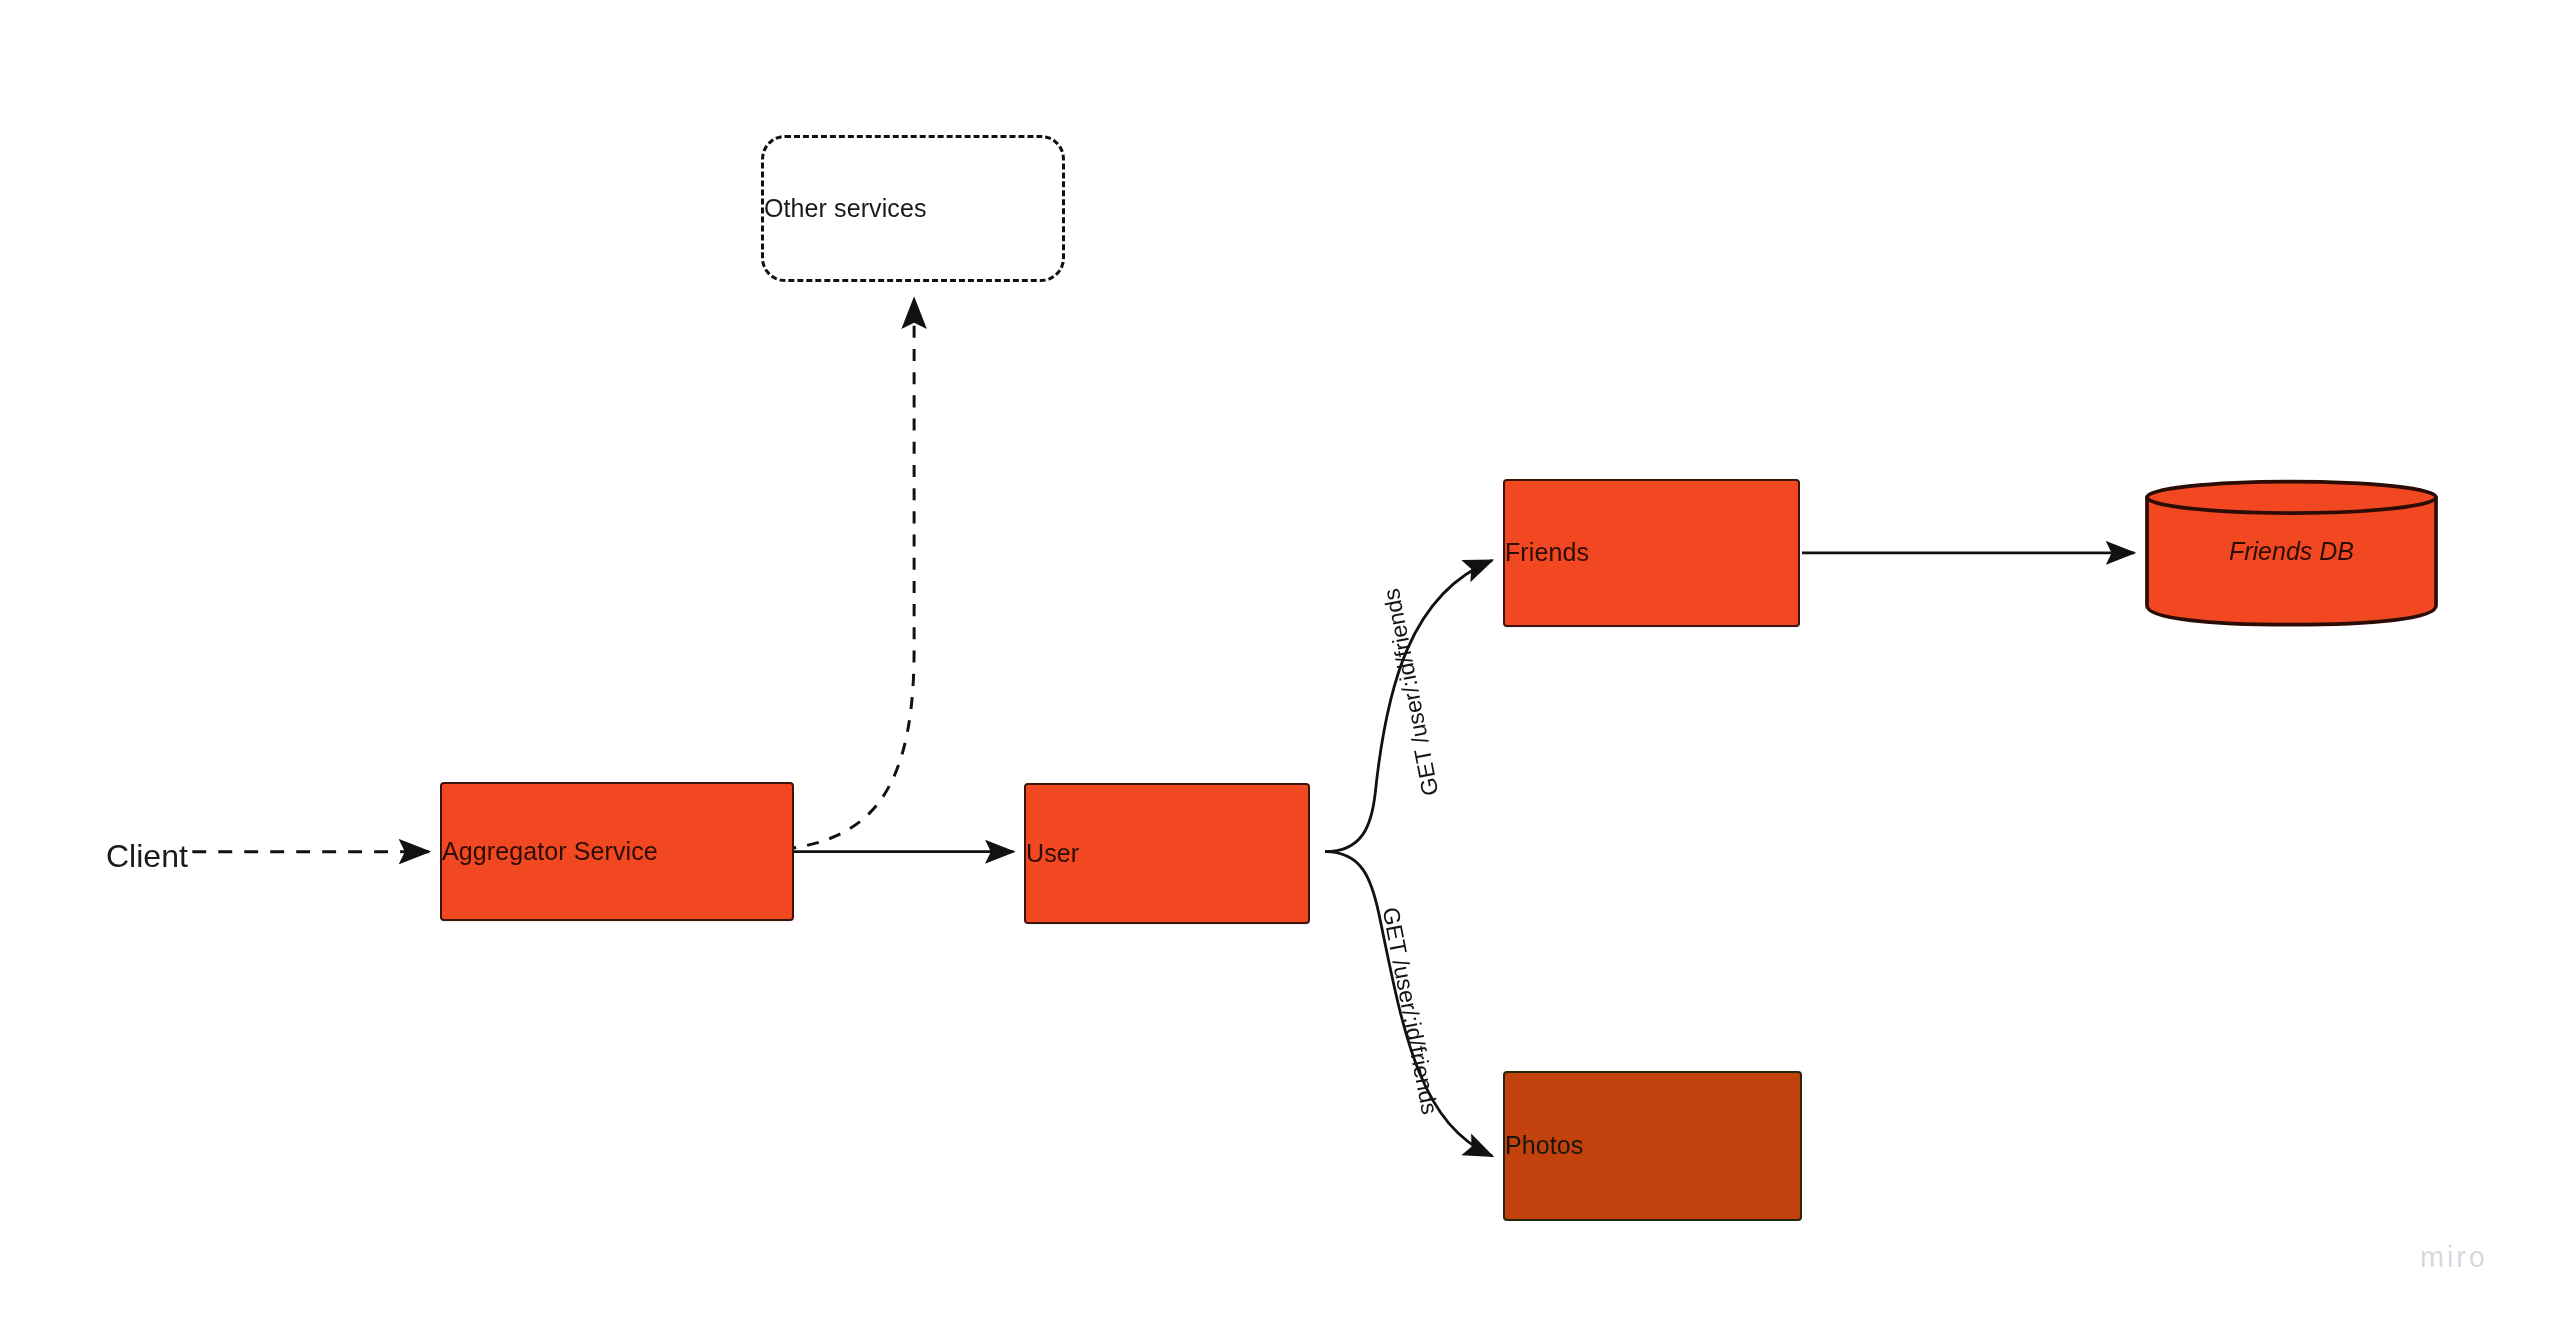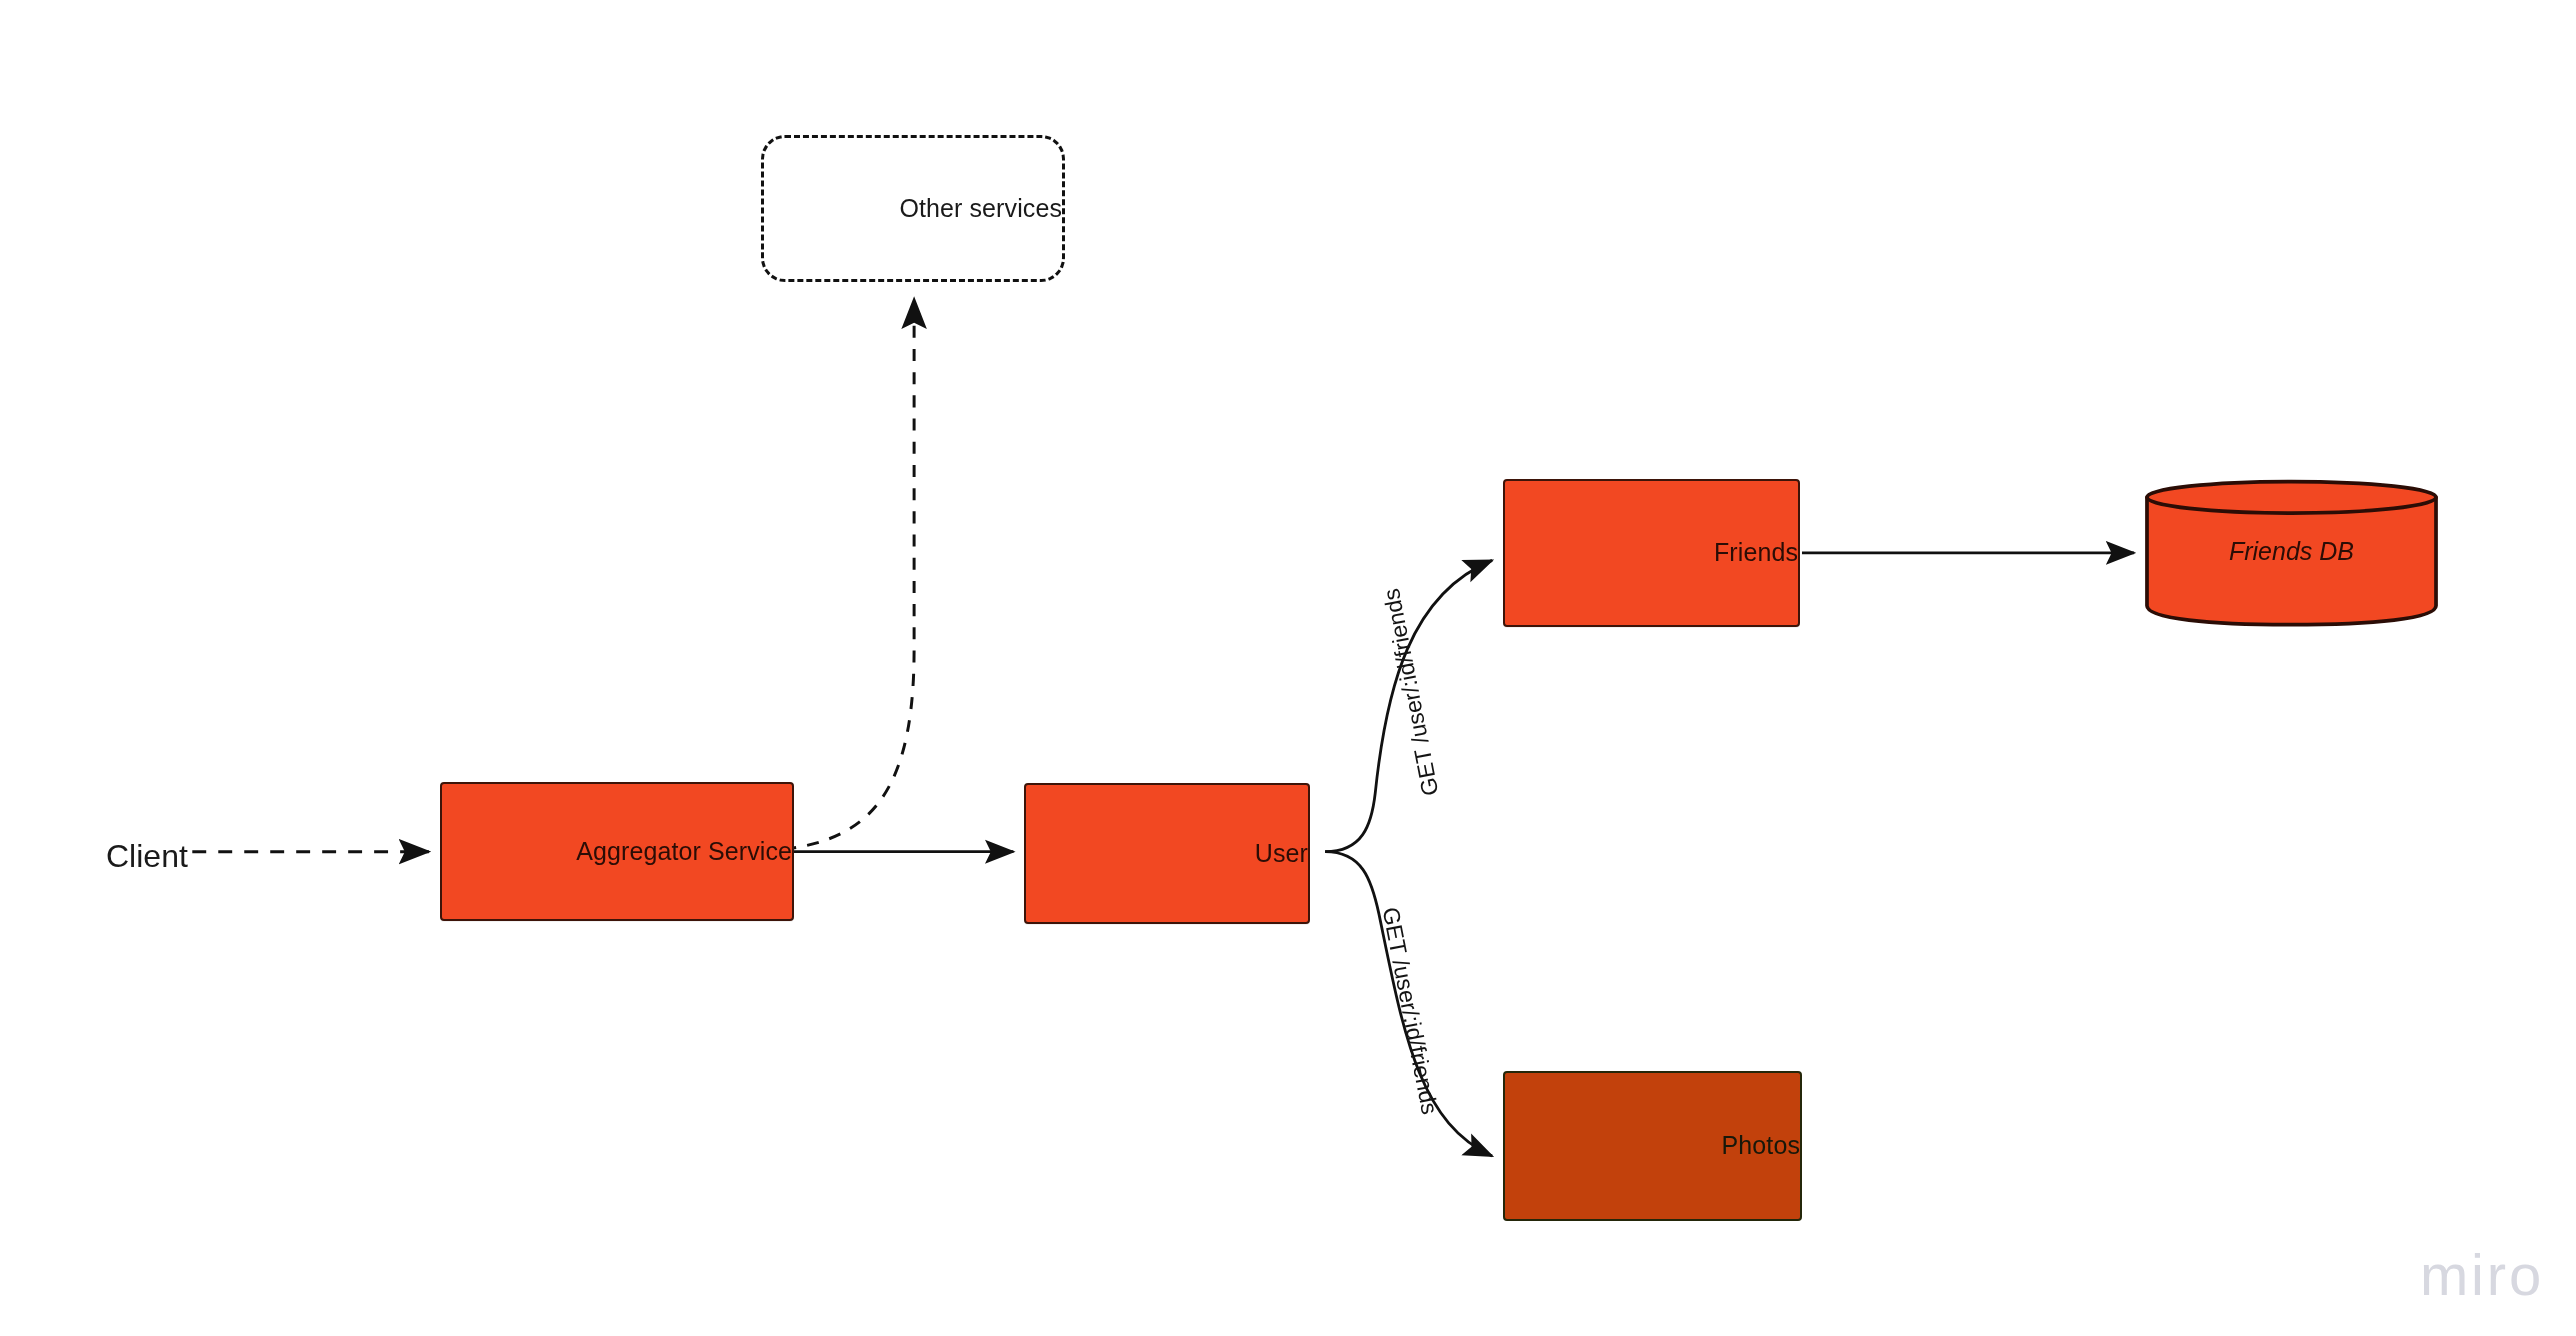--- a/index.html
+++ b/index.html
@@ -24,21 +24,21 @@
     top: 0;
     width: 2576px;
     height: 1336px;
     pointer-events: none;
   }
   .node {
     position: absolute;
     box-sizing: border-box;
     display: flex;
     align-items: center;
-    justify-content: flex-end;
+    justify-content: flex-start;
     text-align: center;
   }
   .node-label {
     font-size: 25px;
     line-height: 1.25;
     color: #1a1a1a;
     letter-spacing: 0.1px;
     white-space: nowrap;
   }
   .rounded-box {
@@ -97,21 +97,21 @@
   }
   .edge-label {
     position: absolute;
     font-size: 23px;
     color: #141414;
     white-space: nowrap;
     transform-origin: 0 0;
   }
   .watermark {
     position: absolute;
-    font-size: 58px;
+    font-size: 29px;
     letter-spacing: 2.8px;
     color: #d7d8e0;
     font-weight: 400;
     user-select: none;
   }
 </style>
 </head>
 <body>
 
 <div id="canvas">

